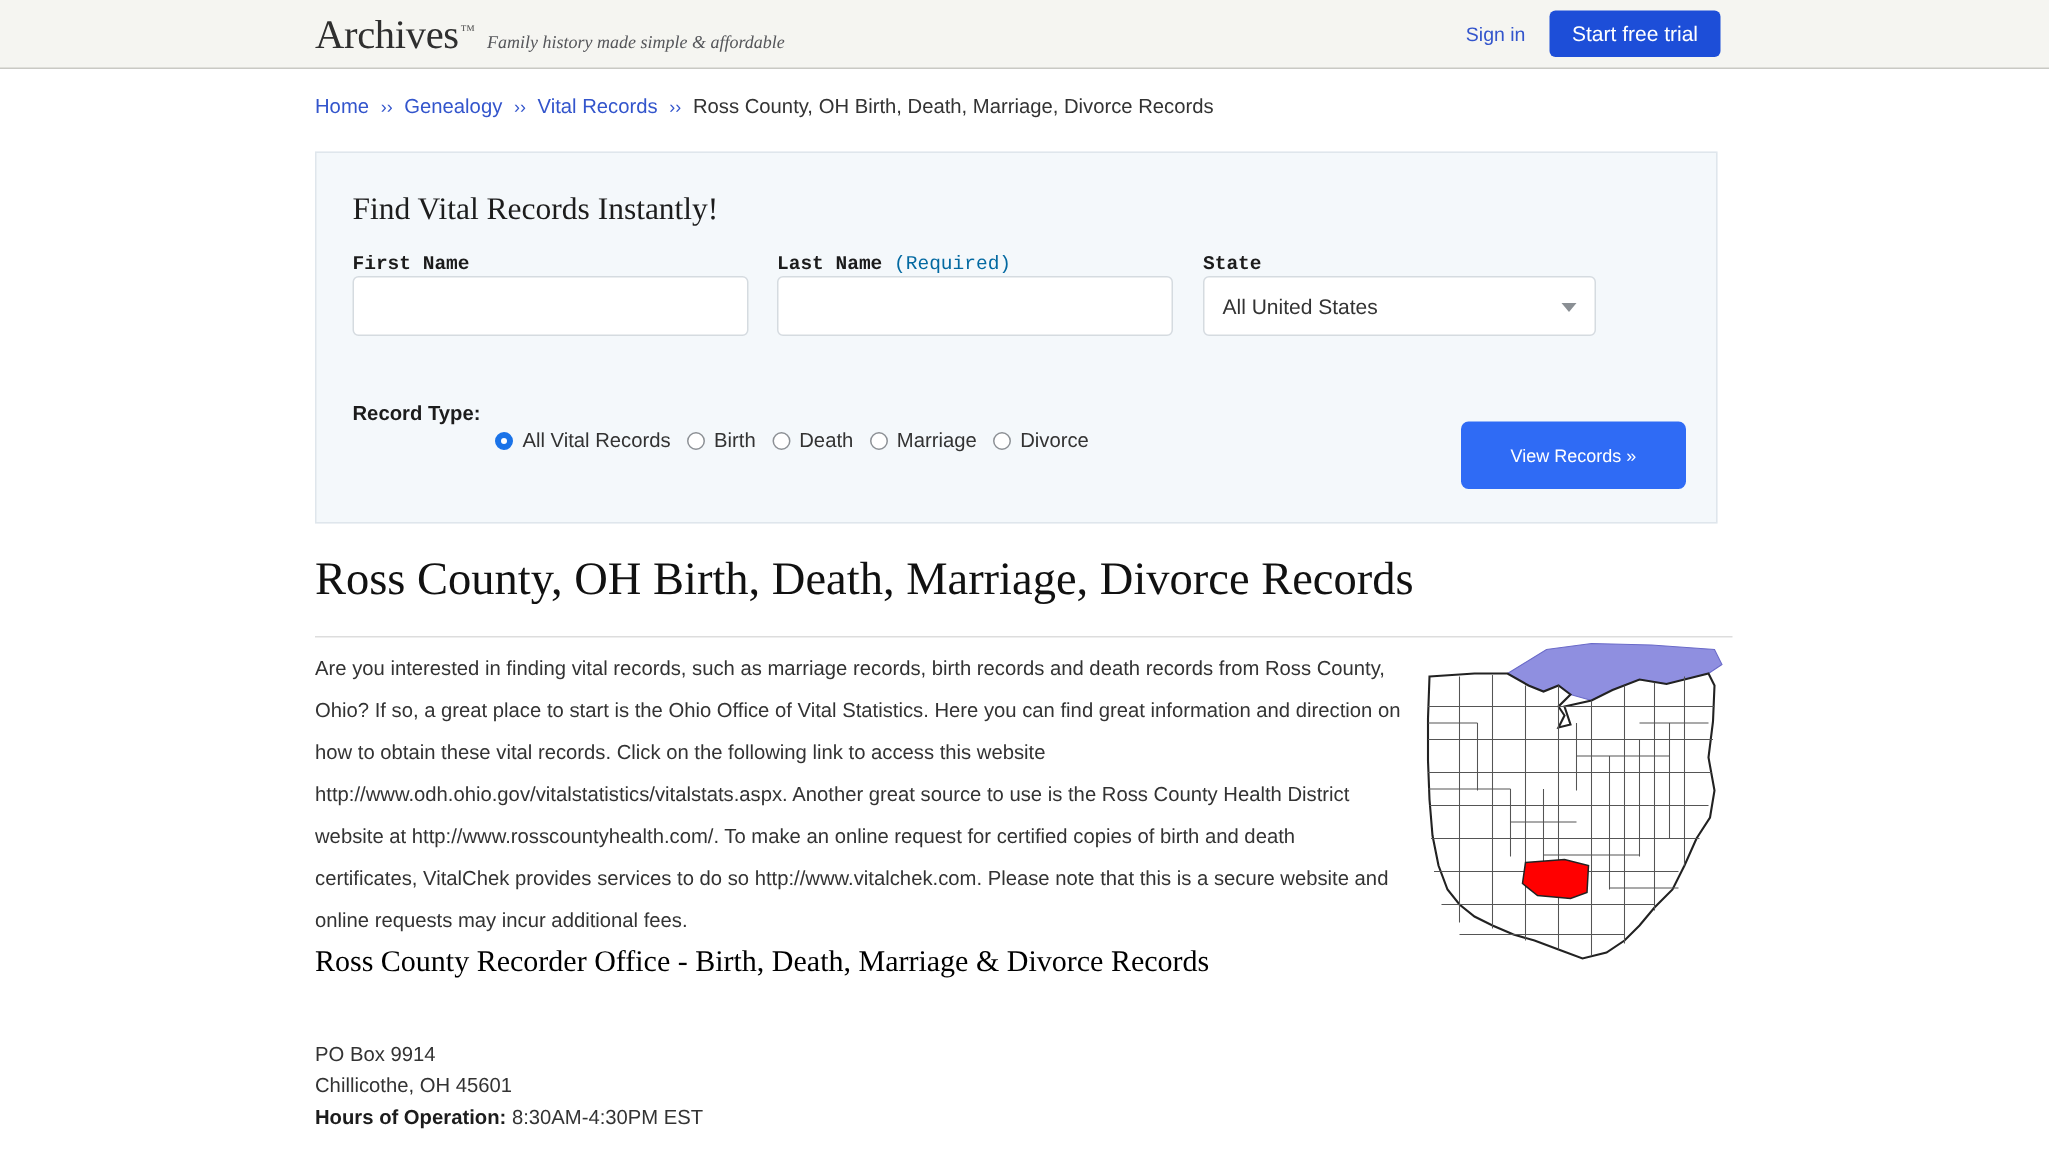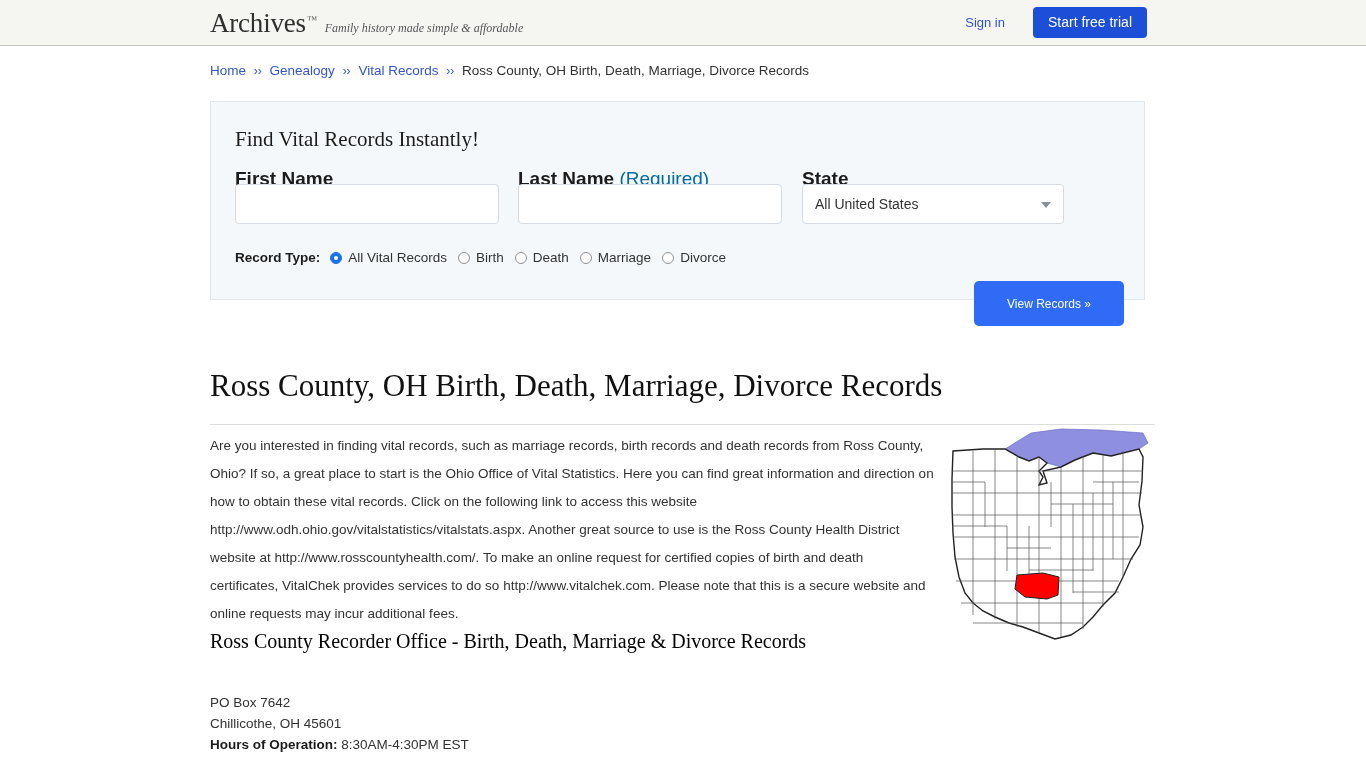--- a/index.html
+++ b/index.html
@@ -57,21 +57,21 @@
     color: #55565a;
     margin-left: 8px;
   }
   .header-right {
     position: absolute;
     right: 219px;
     top: 0;
     height: 45px;
     display: flex;
     align-items: center;
-    gap: 28px;
+    gap: 16px;
   }
   .signin-link {
     font-size: 13px;
     color: #3355cc;
     text-decoration: none;
     cursor: pointer;
   }
   .trial-button {
     background: #1d4ed8;
     color: #ffffff;
@@ -104,39 +104,40 @@
     font-size: 12px;
   }
   .crumb-current { color: #333333; }
 
   
   .search-panel {
     position: absolute;
     left: 210px;
     top: 101px;
     width: 935px;
-    height: 199px;
+    height: 248px;
     background: #f4f8fb;
     border: 1px solid #dfe6ec;
     box-sizing: border-box;
   }
   .panel-title {
     position: absolute;
     left: 24px;
     top: 25px;
     font-family: "Liberation Serif", serif;
     font-size: 21px;
     color: #1c1c1c;
   }
   .field-label {
     position: absolute;
-    font-size: 19px;
+    font-size: 13px;
     font-weight: bold;
     color: #1c1c1c;
     white-space: nowrap;
+    font-family: Liberation Mono, monospace;
   }
   .label-optional {
     font-weight: normal;
     color: #0369a1;
   }
   .lbl-first { left: 24px; top: 66px; }
   .lbl-last  { left: 307px; top: 66px; }
   .lbl-state { left: 591px; top: 66px; }
 
   .text-input {
@@ -201,20 +202,21 @@
     font-size: 13.5px;
     font-weight: bold;
     color: #1c1c1c;
     margin-right: 10px;
   }
   .radio-item {
     display: flex;
     align-items: center;
     margin-right: 11px;
     cursor: pointer;
+    margin-top: 36px;
   }
   .radio-dot {
     width: 12px;
     height: 12px;
     border-radius: 50%;
     border: 1px solid #8d9196;
     background: #ffffff;
     box-sizing: border-box;
     position: relative;
     margin-right: 6px;
@@ -437,19 +439,19 @@
       <path d="M150 55 L196 55"></path>
     </g>
 
     <path d="M74 148 L100 146 L116 150 L115 168 L104 172 L82 170 L72 162 Z" fill="#ff0000" stroke="#222222" stroke-width="1"></path>
   </svg>
 </div>
 
 <h2 class="section-heading">Ross County Recorder Office - Birth, Death, Marriage &amp; Divorce Records</h2>
 
 <div class="address-block">
-  <div>PO Box 7642</div>
+  <div>PO Box 9914</div>
   <div>Chillicothe, OH 45601</div>
   <div>
     <span class="hours-label">Hours of Operation:</span>
     <span>8:30AM-4:30PM EST</span>
   </div>
 </div>
 
 </body></html>

